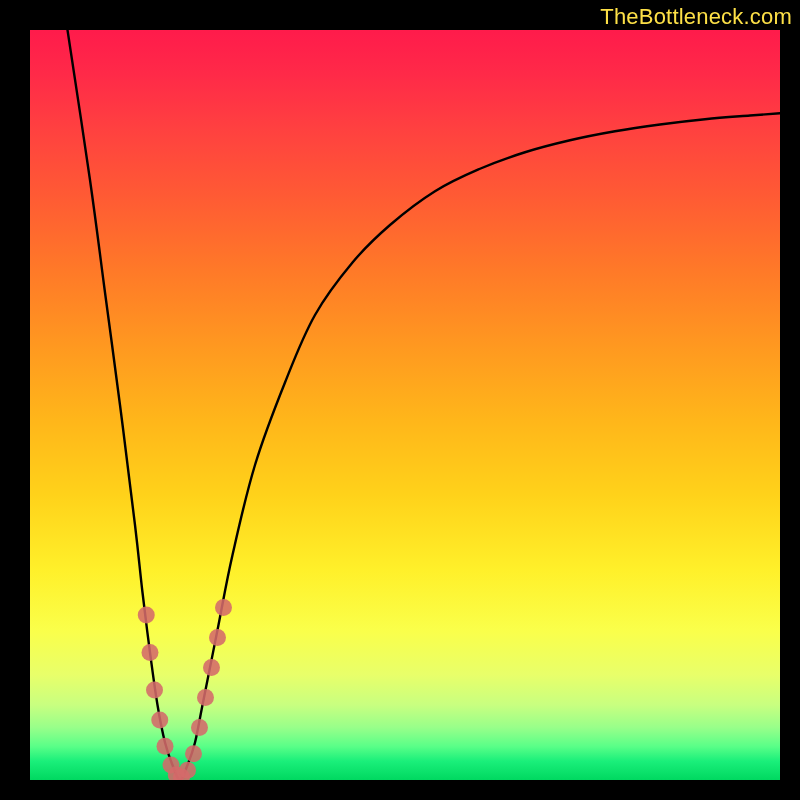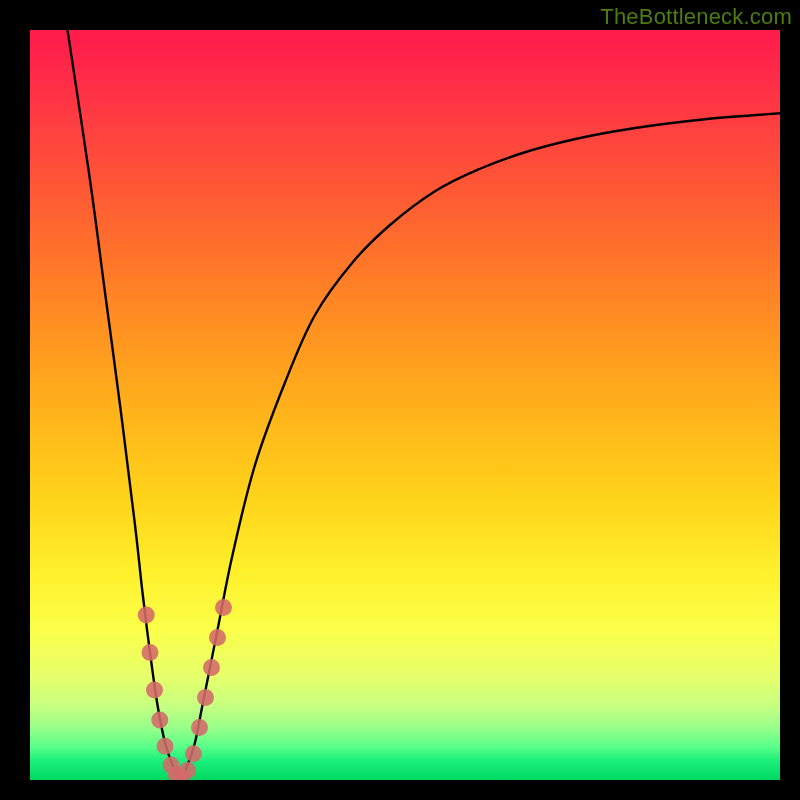--- a/index.html
+++ b/index.html
@@ -44,21 +44,21 @@
       #98ff8a 93%,
       #5aff88 95.5%,
       #1aef7a 97.5%,
       #00d860 100%
     );
   }
   .watermark {
     position: absolute;
     top: 4px;
     right: 8px;
-    color: #4d7c0f;
+    color: #fde047;
     font-size: 22px;
     font-weight: 400;
     letter-spacing: 0.2px;
     z-index: 20;
     user-select: none;
   }
   svg.curves {
     position: absolute;
     inset: 0;
     width: 100%;

